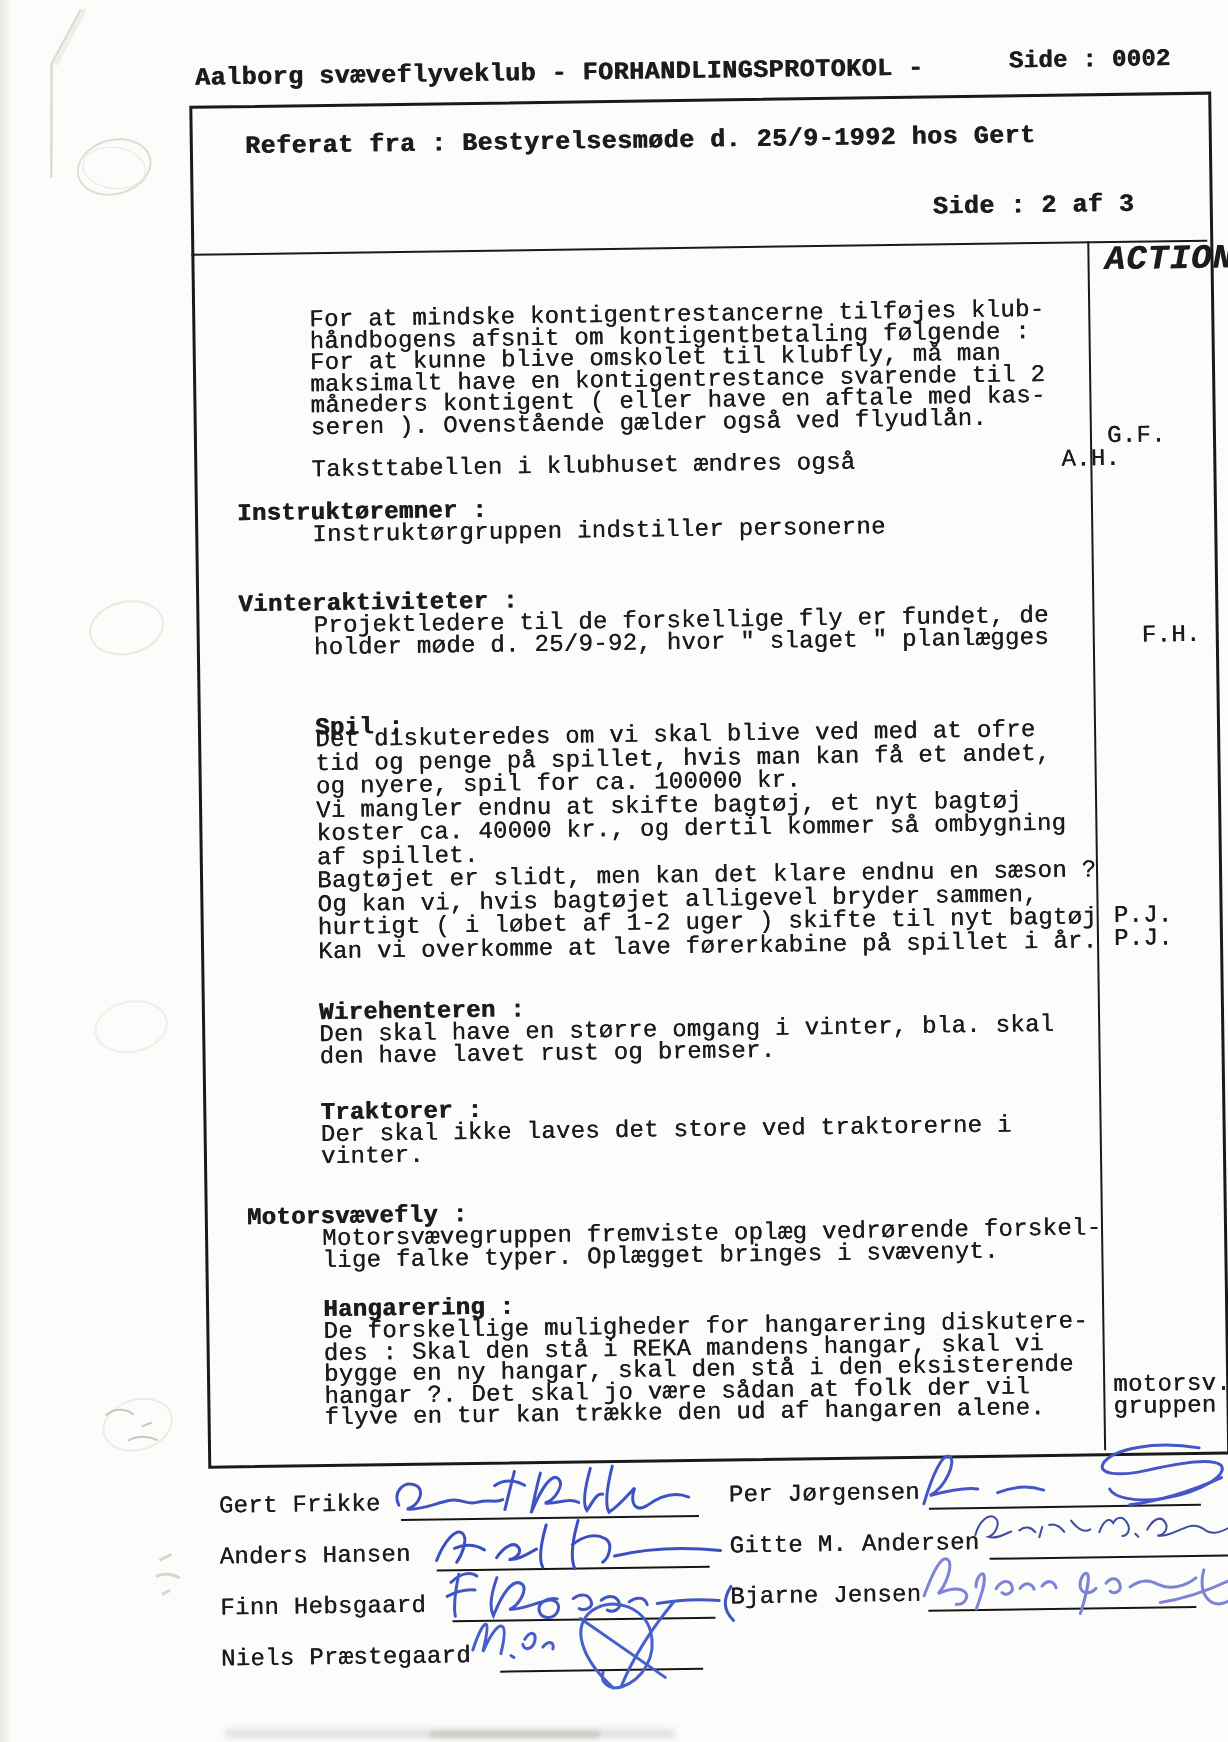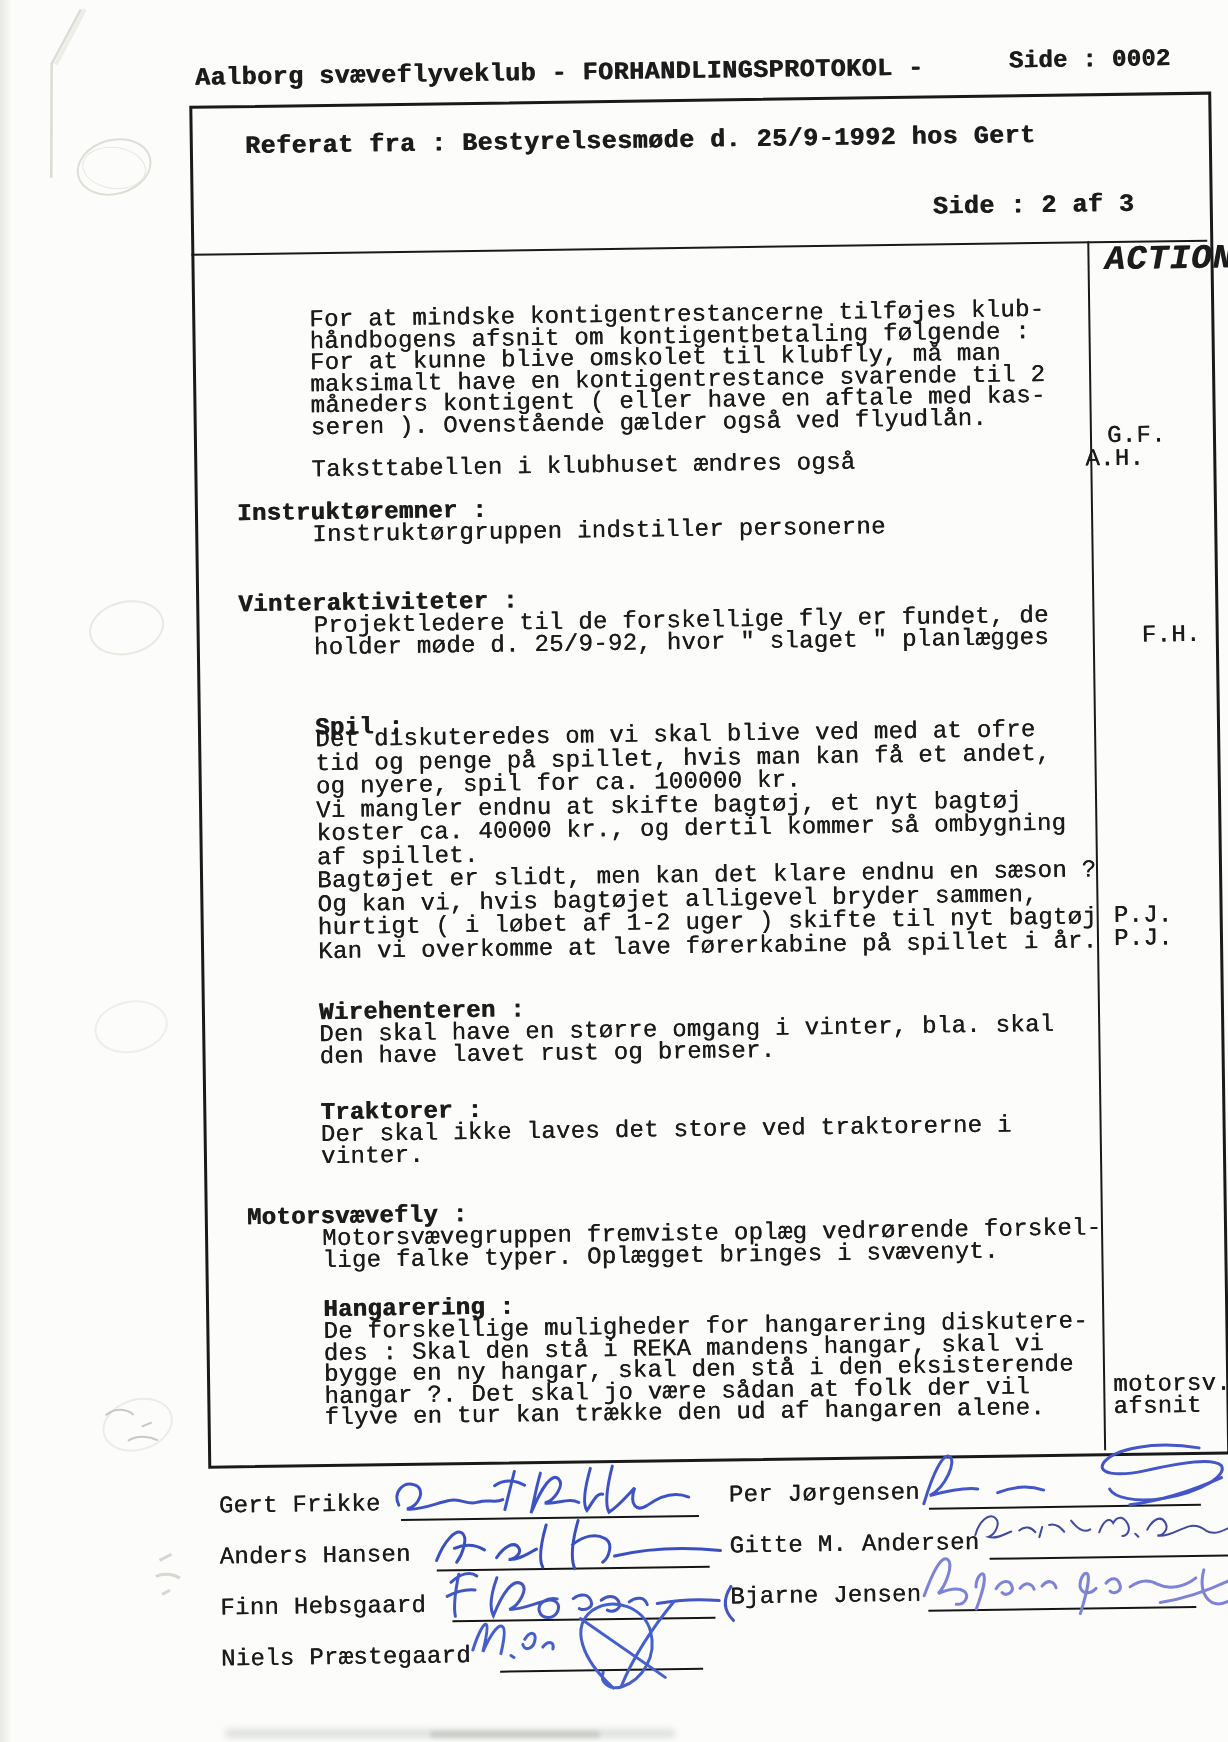--- a/index.html
+++ b/index.html
@@ -111,26 +111,26 @@
 lige falke typer. Oplægget bringes i svævenyt.</div>
 
     <div class="t hd" style="left:317px;top:1295px;">Hangarering :</div>
     <div class="t" style="left:317px;top:1317px;">De forskellige muligheder for hangarering diskutere-
 des : Skal den stå i REKA mandens hangar, skal vi
 bygge en ny hangar, skal den stå i den eksisterende
 hangar ?. Det skal jo være sådan at folk der vil
 flyve en tur kan trække den ud af hangaren alene.</div>
 
     <div class="t" style="left:1113px;top:432px;">G.F.</div>
-    <div class="t" style="left:1091px;top:455px;text-align:right;">A.H.</div>
+    <div class="t" style="left:1067px;top:455px;text-align:right;">A.H.</div>
     <div class="t" style="left:1145px;top:632px;">F.H.</div>
     <div class="t" style="left:1113px;top:912px;">P.J.</div>
     <div class="t" style="left:1113px;top:935px;">P.J.</div>
     <div class="t" style="left:1106px;top:1381px;">motorsv.</div>
-    <div class="t" style="left:1106px;top:1403px;">afsnit</div>
+    <div class="t" style="left:1106px;top:1403px;">gruppen</div>
 
     <div class="t" style="left:210px;top:1490px;">Gert Frikke</div>
     <div class="sigline" style="left:392px;top:1516px;width:298px;"></div>
     <div class="t" style="left:210px;top:1541px;">Anders Hansen</div>
     <div class="sigline" style="left:427px;top:1567px;width:273px;"></div>
     <div class="t" style="left:210px;top:1592px;">Finn Hebsgaard</div>
     <div class="sigline" style="left:442px;top:1618px;width:263px;"></div>
     <div class="t" style="left:210px;top:1643px;">Niels Præstegaard</div>
     <div class="sigline" style="left:489px;top:1669px;width:203px;"></div>
 

